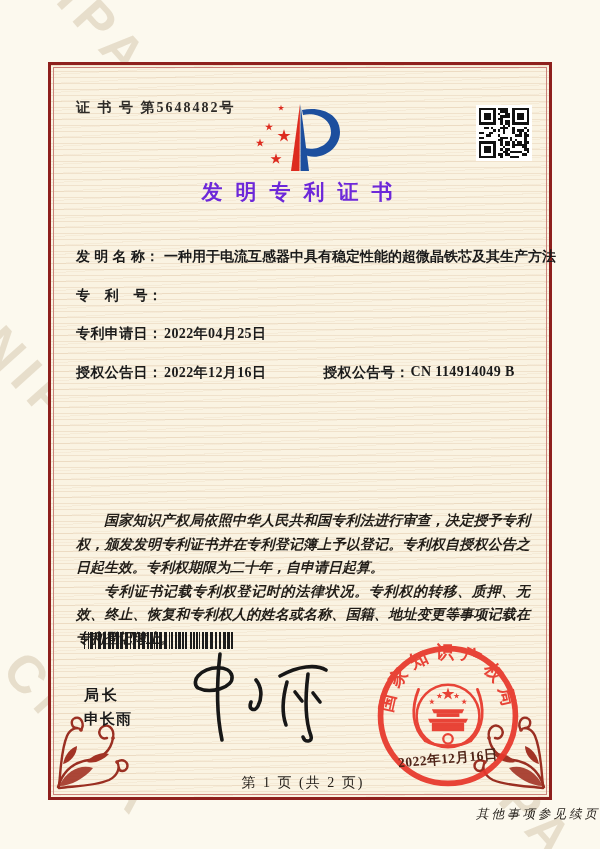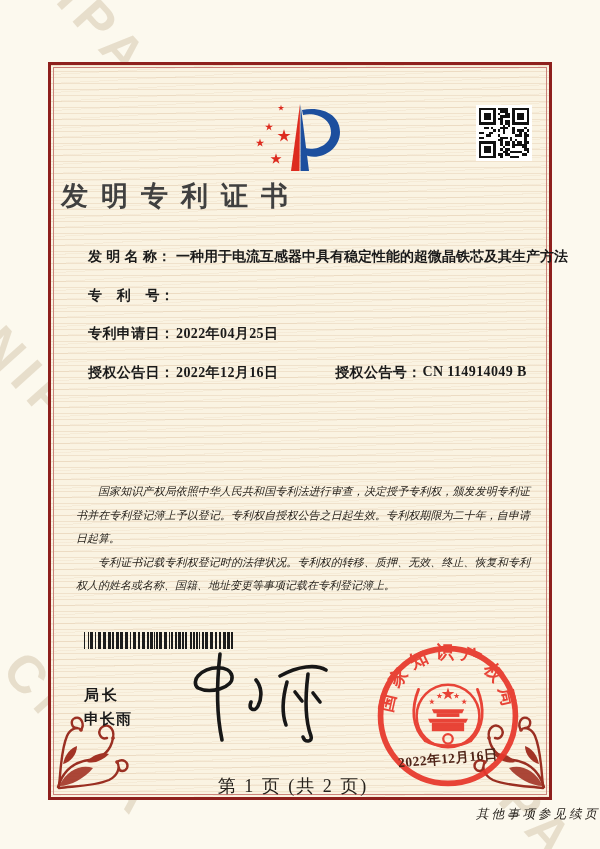--- a/index.html
+++ b/index.html
@@ -16,40 +16,40 @@
          background:
            repeating-linear-gradient(180deg, rgba(205,163,120,0.22) 0 1px, rgba(0,0,0,0) 1px 6px),
            repeating-linear-gradient(177deg, rgba(205,163,120,0.10) 0 1px, rgba(0,0,0,0) 1px 9px),
            #faf3e2;}
   .frame::before{content:"";position:absolute;inset:2px;border:1px solid #cc837a;pointer-events:none;}
   .abs{position:absolute;z-index:3;}
   .certno{left:76px;top:99px;font-size:14px;letter-spacing:2px;color:#2e2b28;font-weight:600;}
   .logo{left:252px;top:102px;}
   .qrbox{left:476px;top:105px;width:56px;height:56px;background:#fff;display:flex;
          align-items:center;justify-content:center;}
-  .title{left:48px;top:178px;width:498px;font-size:27px;font-weight:bold;
-         letter-spacing:13px;text-indent:13px;color:#404040;}
-  .rows{left:76px;top:248px;width:470px;font-size:14px;font-weight:600;letter-spacing:0.4px;margin-left:12px;}
+  .title{left:48px;top:178px;width:498px;text-align:center;font-size:21px;font-weight:bold;
+         letter-spacing:13px;text-indent:13px;color:#6d28d9;}
+  .rows{left:76px;top:248px;width:470px;font-size:14px;font-weight:600;letter-spacing:0.4px;}
   .row{display:flex;margin-bottom:20.5px;white-space:nowrap;}
   .flabel{flex:none;min-width:88px;}
   .fvalue{flex:none;}
   .row .pair2{margin-left:56px;display:flex;text-align:center;}
-  .paras{left:76px;top:480px;width:454px;font-size:11px;line-height:23.5px;
-         font-style:italic;font-weight:400;color:#211d18;text-align:justify;}
+  .paras{left:76px;top:509px;width:454px;font-size:14px;line-height:23.5px;
+         font-style:italic;font-weight:700;color:#211d18;text-align:justify;}
   .paras p{margin:0;text-indent:2em;}
   .barcode{left:84px;top:632px;}
   .director{left:84px;top:686px;font-family:"Liberation Sans","DejaVu Sans",sans-serif;
             font-size:15px;font-weight:bold;letter-spacing:3px;color:#1c1c1c;}
   .director .dname{margin-top:5px;letter-spacing:1px;}
   .sig{left:168px;top:648px;}
   .sealwrap{left:372px;top:640px;width:152px;height:152px;z-index:4;}
   .sealdate{position:absolute;left:-7px;top:110px;width:166px;text-align:center;
             font-size:13.5px;font-weight:bold;color:#4f2418;transform:rotate(-5deg);
             letter-spacing:0.5px;z-index:5;font-family:"Liberation Serif",serif;}
-  .pageinfo{left:44px;top:774px;width:498px;text-align:center;font-size:18px;
+  .pageinfo{left:54px;top:774px;width:498px;text-align:center;font-size:14px;
             letter-spacing:2px;color:#26221d;}
   .contnote{left:0;top:806px;width:600px;text-align:right;font-size:12.5px;
             font-style:italic;letter-spacing:3px;color:#26221d;}
   .orn{left:51px;top:702px;z-index:2;}
   .ornR{left:459px;top:702px;transform:scaleX(-1);z-index:2;}
   svg{display:block;}
 </style>
 </head>
 <body>
 
@@ -95,20 +95,21 @@
     <g fill="#a23325">
       <path d="M8,84 C16,68 30,62 42,66 C34,76 20,84 8,84 Z" opacity="0.9"></path>
       <path d="M36,60 C42,52 52,50 58,52 C52,58 44,62 36,60 Z"></path>
       <path d="M12,62 C14,52 20,46 26,44 C26,52 20,60 12,62 Z"></path>
       <circle cx="62" cy="36" r="1.8"></circle>
         <circle cx="66" cy="60" r="1.8"></circle>
         <circle cx="30" cy="28" r="1.8"></circle>
     </g>
   </svg>
 
+  <div class="abs certno">证 书 号 第5648482号</div>
 
   <svg class="abs logo" width="94" height="72" viewBox="-6 0 94 72">
     <defs>
       <path id="st" d="M0,-1 L0.2245,-0.309 L0.951,-0.309 L0.3633,0.118 L0.5878,0.809 L0,0.382 L-0.5878,0.809 L-0.3633,0.118 L-0.951,-0.309 L-0.2245,-0.309 Z"></path>
     </defs>
     <path d="M44,8 C66,4 82,14 82,30 C82,47 64,58 50,54 C47,53 46,50 47,46 C58,49 73,43 73,30 C73,17 59,10 45,13 Z" fill="#1d4f9e"></path>
     <polygon points="42,2 33,69 41.5,69" fill="#dd2b1f"></polygon>
     <polygon points="42.5,2 42.5,69 51,69" fill="#1d4f9e"></polygon>
     <g fill="#dd2b1f">
       <use href="#st" transform="translate(23,6) scale(3.2)"></use>

